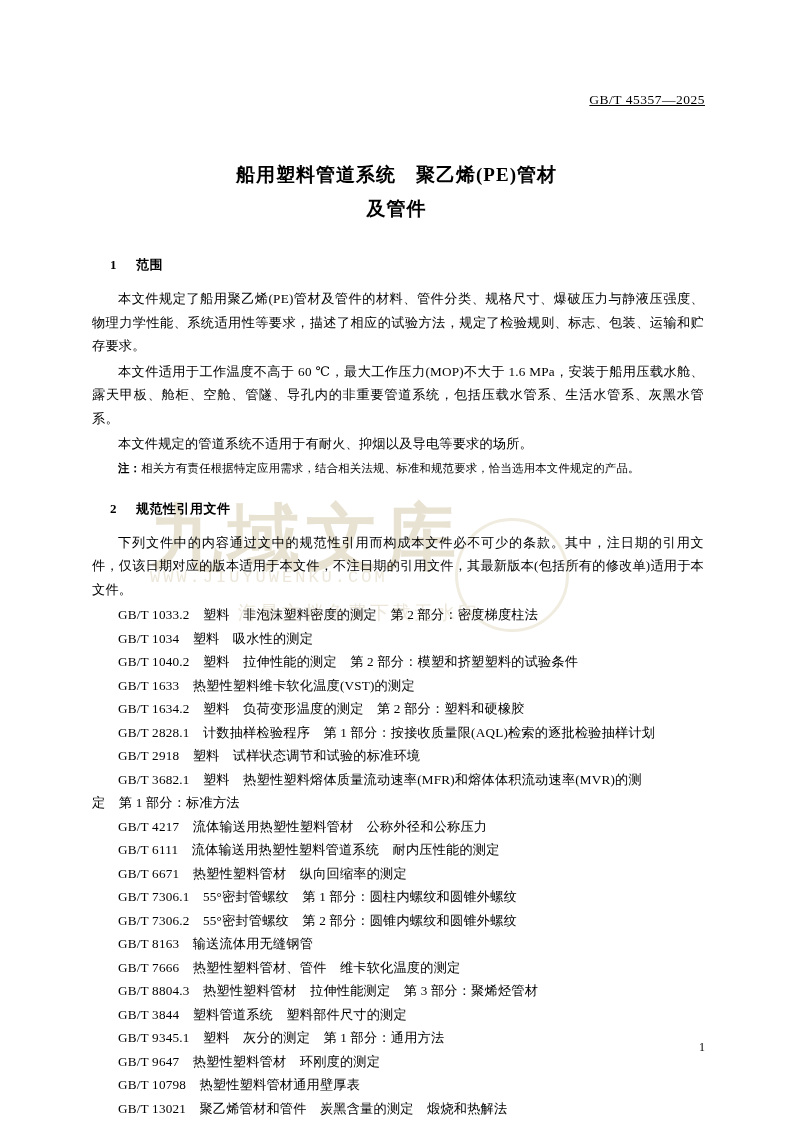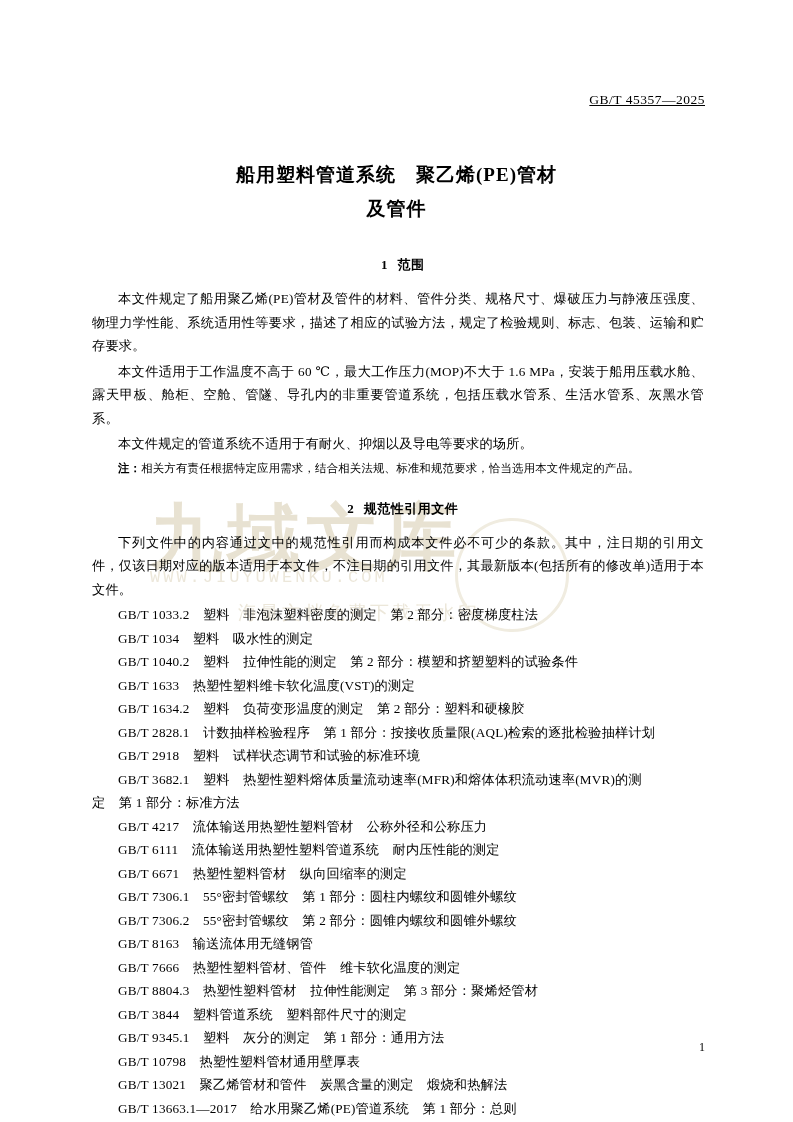--- a/index.html
+++ b/index.html
@@ -101,24 +101,23 @@
   }
   .body-area {
     position: absolute;
     left: 92px;
     top: 255px;
     width: 612px;
   }
   h2.sec {
     font-size: 13px;
     font-weight: bold;
-    margin: 0 0 12px 0;
+    margin: 0 0 12px 18px;
     line-height: 20px;
     letter-spacing: 0.5px;
-    text-align: center;
   }
   .sec-num {
     display: inline-block;
     width: 26px;
   }
   p.para {
     margin: 0 0 2px 0;
     font-size: 13.2px;
     line-height: 23.5px;
     text-indent: 26px;
@@ -215,20 +214,21 @@
         <li>GB/T 4217　流体输送用热塑性塑料管材　公称外径和公称压力</li>
         <li>GB/T 6111　流体输送用热塑性塑料管道系统　耐内压性能的测定</li>
         <li>GB/T 6671　热塑性塑料管材　纵向回缩率的测定</li>
         <li>GB/T 7306.1　55°密封管螺纹　第 1 部分：圆柱内螺纹和圆锥外螺纹</li>
         <li>GB/T 7306.2　55°密封管螺纹　第 2 部分：圆锥内螺纹和圆锥外螺纹</li>
         <li>GB/T 8163　输送流体用无缝钢管</li>
         <li>GB/T 7666　热塑性塑料管材、管件　维卡软化温度的测定</li>
         <li>GB/T 8804.3　热塑性塑料管材　拉伸性能测定　第 3 部分：聚烯烃管材</li>
         <li>GB/T 3844　塑料管道系统　塑料部件尺寸的测定</li>
         <li>GB/T 9345.1　塑料　灰分的测定　第 1 部分：通用方法</li>
+        <li>GB/T 9647　热塑性塑料管材　环刚度的测定</li>
         <li>GB/T 10798　热塑性塑料管材通用壁厚表</li>
         <li>GB/T 13021　聚乙烯管材和管件　炭黑含量的测定　煅烧和热解法</li>
         <li>GB/T 13663.1—2017　给水用聚乙烯(PE)管道系统　第 1 部分：总则</li>
       </ul>
 
     </div>
 
     <div class="pagenum">1</div>
 
   </div>

